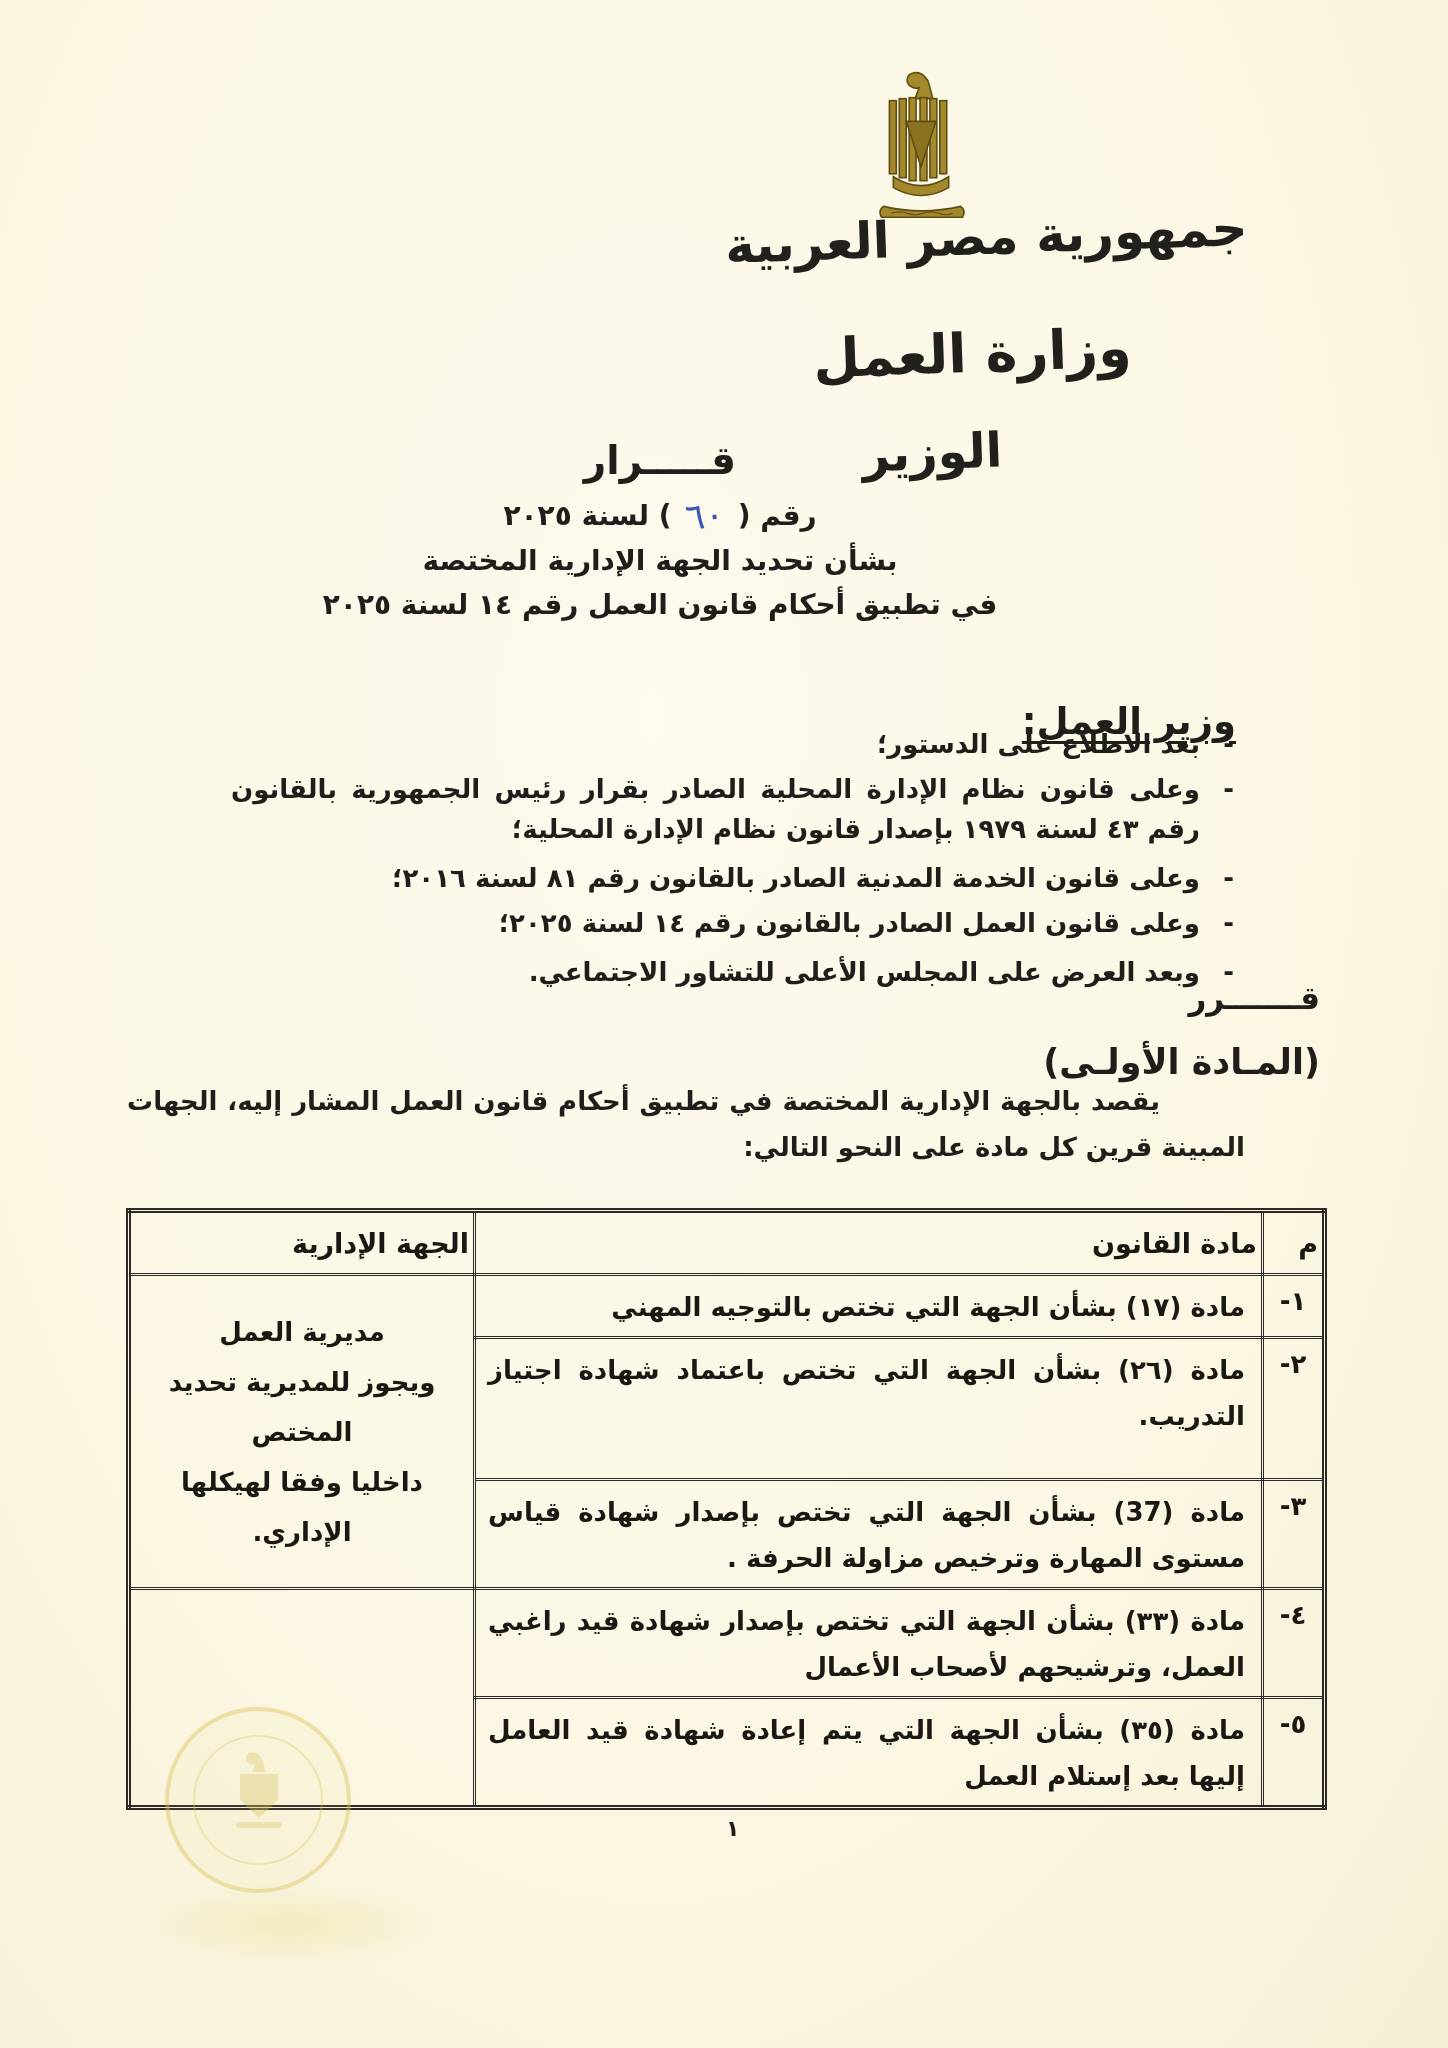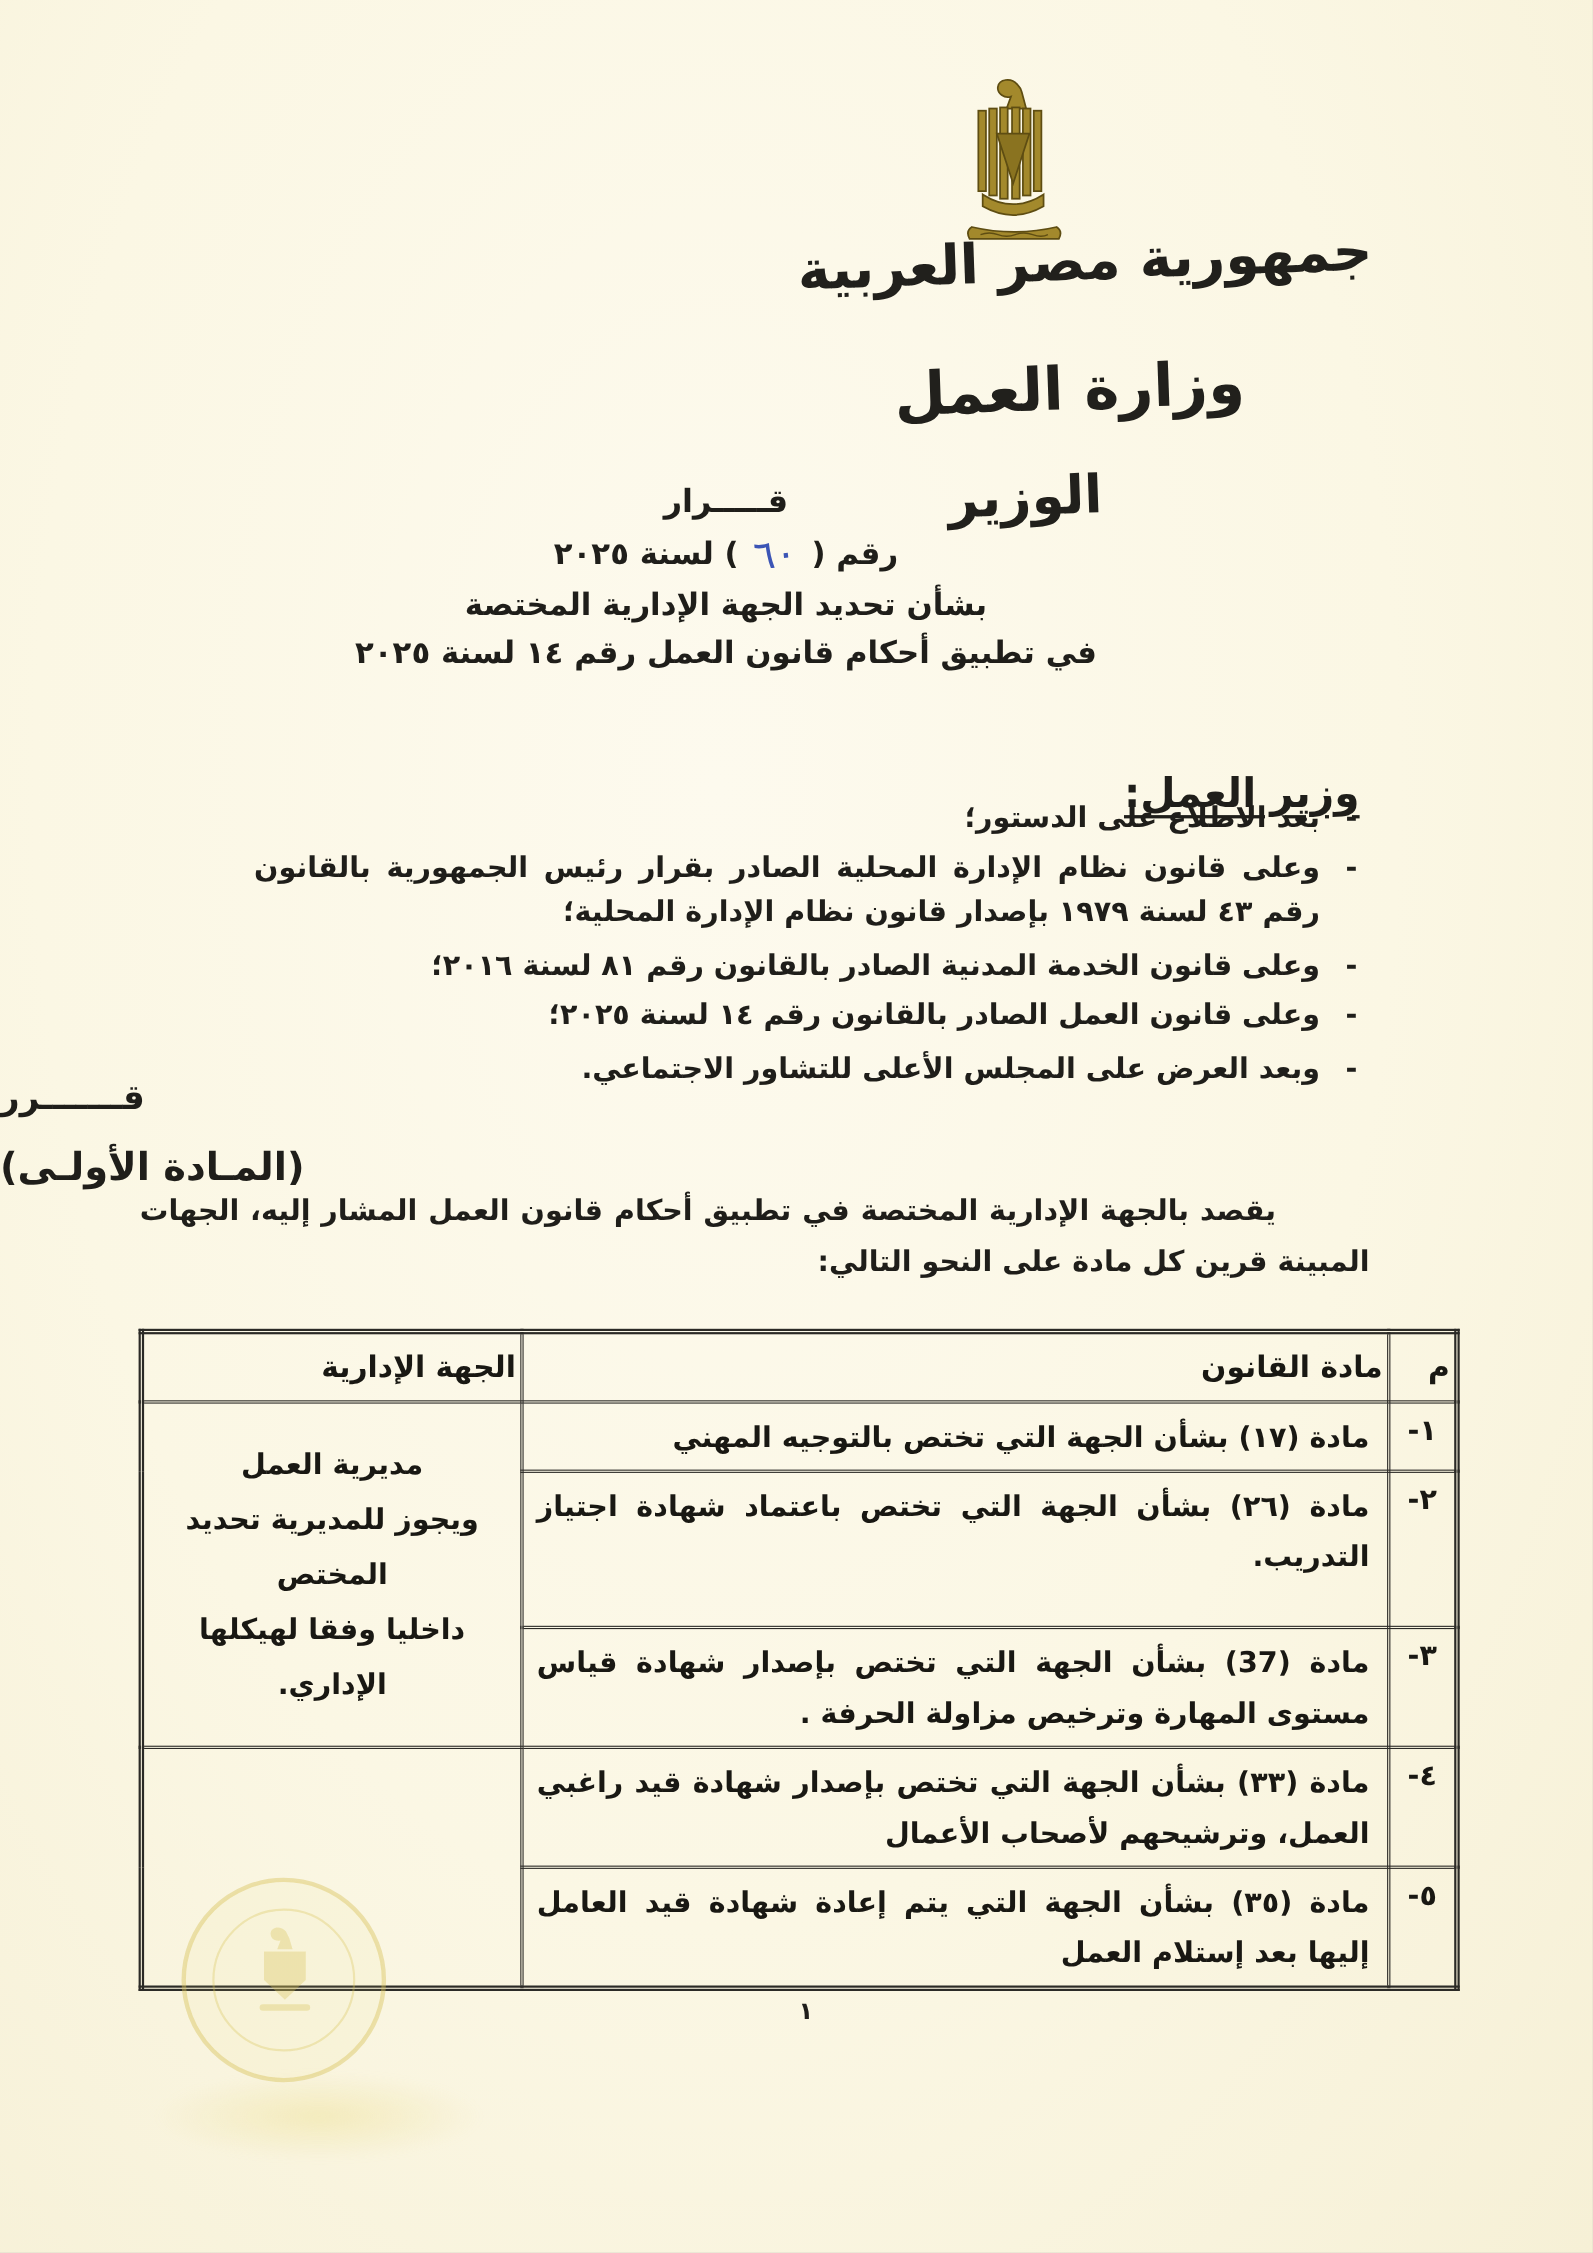--- a/index.html
+++ b/index.html
@@ -26,21 +26,21 @@
   
   .emblem{position:absolute;top:70px;left:872px;width:102px;height:168px;}
   .callig{position:absolute;font-weight:700;color:#21201c;white-space:nowrap;
           transform:rotate(-2deg);letter-spacing:1px;}
   .callig-country{top:208px;right:200px;font-size:50px;}
   .callig-ministry{top:322px;right:316px;font-size:54px;}
   .callig-office{top:424px;right:446px;font-size:48px;}
 
   
   .title-block{position:absolute;top:438px;left:0;width:1320px;text-align:center;font-weight:700;}
-  .title-decree{font-size:29px;letter-spacing:1px;}
+  .title-decree{font-size:39px;letter-spacing:1px;}
   .title-number{font-size:28px;margin-top:9px;}
   .handwritten-number{
     color:var(--handwritten-blue);
     font-size:36px;font-weight:400;
     display:inline-block;transform:rotate(-6deg) translateY(3px);
     padding:0 4px;
   }
   .title-subject{font-size:28px;margin-top:11px;}
 
   
@@ -48,21 +48,21 @@
     position:absolute;top:700px;right:212px;
     font-size:37px;font-weight:700;
     text-decoration:underline;text-decoration-thickness:2.5px;text-underline-offset:7px;
   }
   .preamble{position:absolute;top:724px;right:212px;width:1005px;font-size:26px;font-weight:600;}
   .preamble-item{position:relative;padding-right:36px;margin-bottom:5px;line-height:40px;text-align:justify;}
   .preamble-item::before{content:"-";position:absolute;right:2px;top:0;font-weight:700;}
   .preamble-item.gap{margin-bottom:9px;}
 
   
-  .enact-block{position:absolute;top:980px;left:0;width:1320px;text-align:left;font-weight:700;}
+  .enact-block{position:absolute;top:980px;left:0;width:1320px;text-align:right;font-weight:700;}
   .enact-decree{font-size:31px;}
   .enact-article{font-size:35px;margin-top:26px;}
   .article-body{
     position:absolute;top:1078px;right:203px;width:1118px;
     font-size:26px;font-weight:600;line-height:46px;
     text-align:justify;text-indent:85px;
   }
 
   
   .decree-table{

